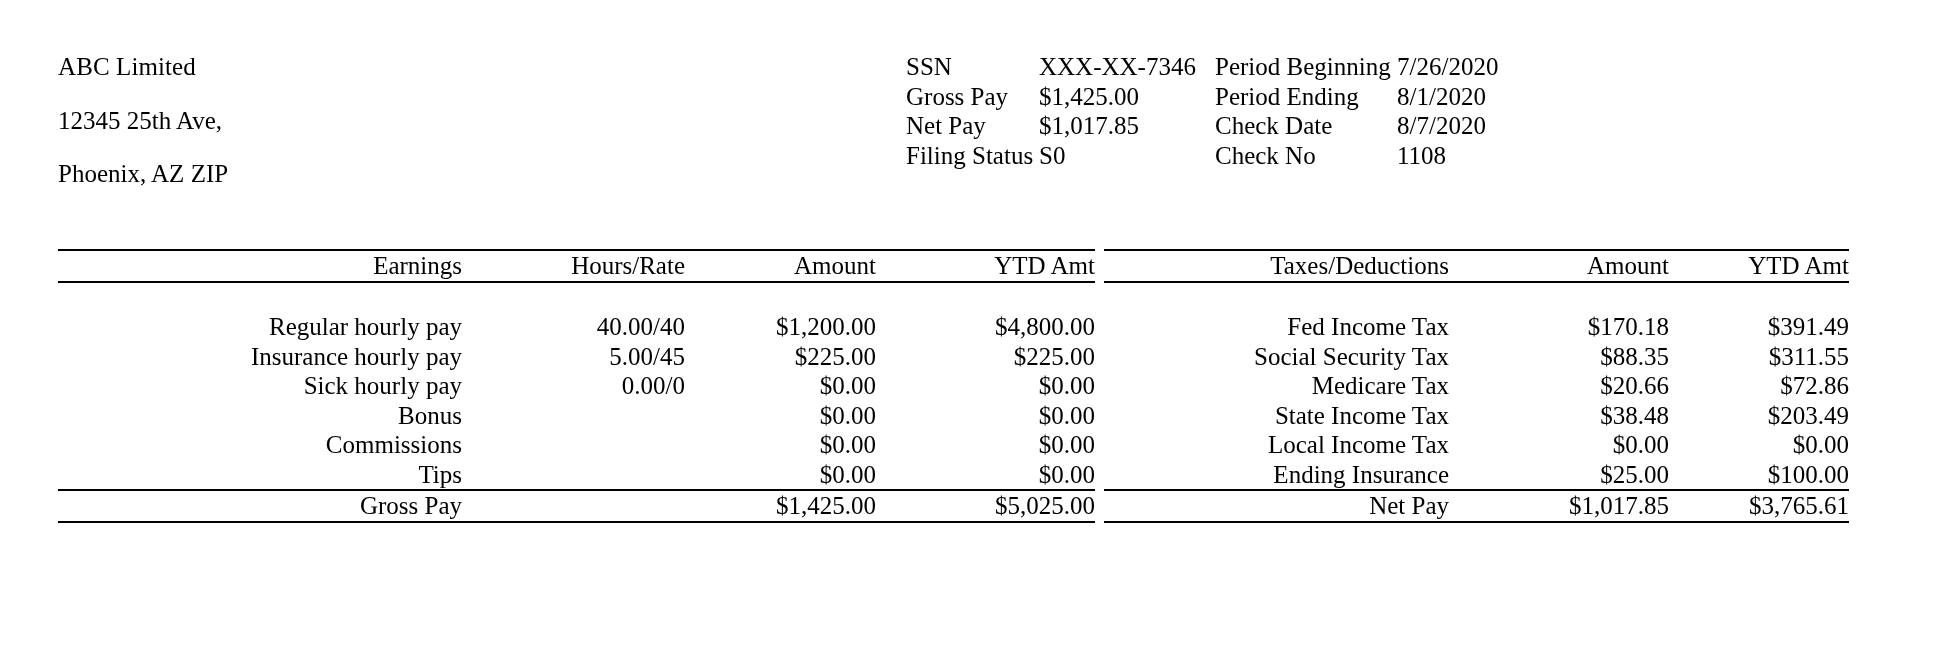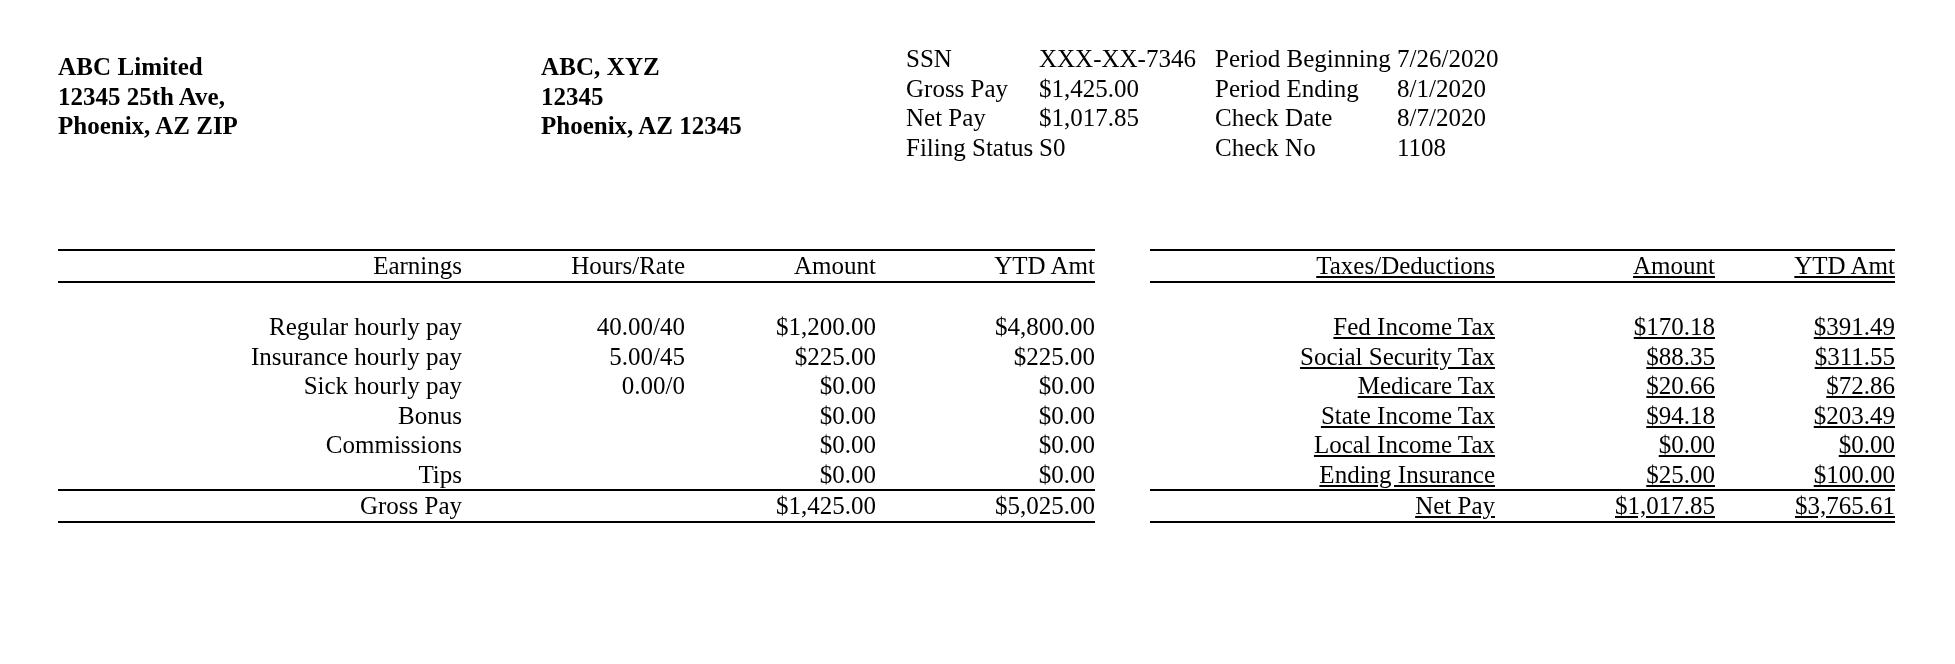--- a/index.html
+++ b/index.html
@@ -29,47 +29,47 @@
   }
   .addr-block {
     position: absolute;
     font-size: 25px;
     line-height: 29.5px;
     white-space: nowrap;
   }
   .addr-company { left: 58px;  top: 8px; }
   .addr-employee { left: 541px; top: 8px; }
   .addr-block .org {
-    font-weight: bold;
+    font-weight: normal;
     letter-spacing: 0.1px;
   }
-  .addr-block .line { font-weight: bold; }
+  .addr-block .line { font-weight: normal; margin-top: 24px; }
 
   
   .summary {
     position: absolute;
     left: 906px;
-    top: 0;
+    top: 8px;
     display: grid;
     grid-template-columns: 133px 176px 182px auto;
     row-gap: 0;
     column-gap: 0;
     font-size: 25px;
     line-height: 29.5px;
     white-space: nowrap;
   }
   .summary .cell { padding: 0; }
 
   
   .table {
     position: absolute;
     top: 249px;
   }
   .table.earnings { left: 58px;  width: 1037px; }
-  .table.deductions { left: 1150px; width: 745px; text-decoration: underline; }
+  .table.deductions { left: 1104px; width: 745px; }
 
   .rule {
     height: 0;
     border-top: 2px solid #000000;
   }
 
   table.grid {
     width: 100%;
     border-collapse: collapse;
     font-size: 25px;
@@ -107,25 +107,20 @@
 <div class="paystub">
 
   <div class="top-band">
 
     <div class="addr-block addr-company">
       <div class="org">ABC Limited</div>
       <div class="line">12345 25th Ave,</div>
       <div class="line">Phoenix, AZ ZIP</div>
     </div>
 
-    <div class="addr-block addr-employee">
-      <div class="org">ABC, XYZ</div>
-      <div class="line">12345</div>
-      <div class="line">Phoenix, AZ 12345</div>
-    </div>
 
     <div class="summary">
       <div class="cell">SSN</div>
       <div class="cell">XXX-XX-7346</div>
       <div class="cell">Period Beginning</div>
       <div class="cell">7/26/2020</div>
 
       <div class="cell">Gross Pay</div>
       <div class="cell">$1,425.00</div>
       <div class="cell">Period Ending</div>
@@ -274,21 +269,21 @@
           <td>$88.35</td>
           <td>$311.55</td>
         </tr>
         <tr>
           <td class="lbl">Medicare Tax</td>
           <td>$20.66</td>
           <td>$72.86</td>
         </tr>
         <tr>
           <td class="lbl">State Income Tax</td>
-          <td>$94.18</td>
+          <td>$38.48</td>
           <td>$203.49</td>
         </tr>
         <tr>
           <td class="lbl">Local Income Tax</td>
           <td>$0.00</td>
           <td>$0.00</td>
         </tr>
         <tr>
           <td class="lbl">Ending Insurance</td>
           <td>$25.00</td>

